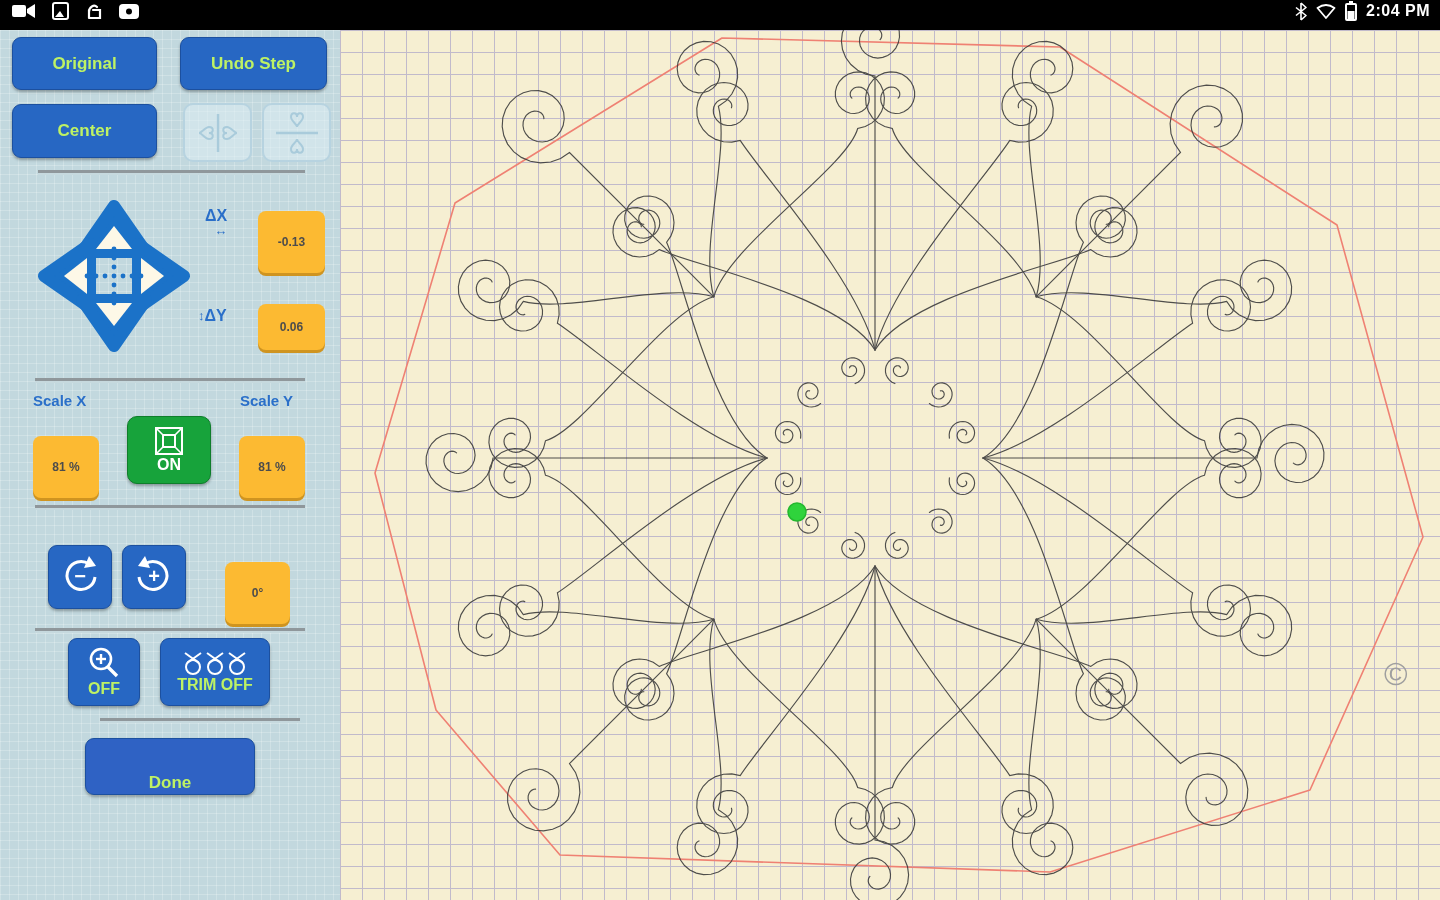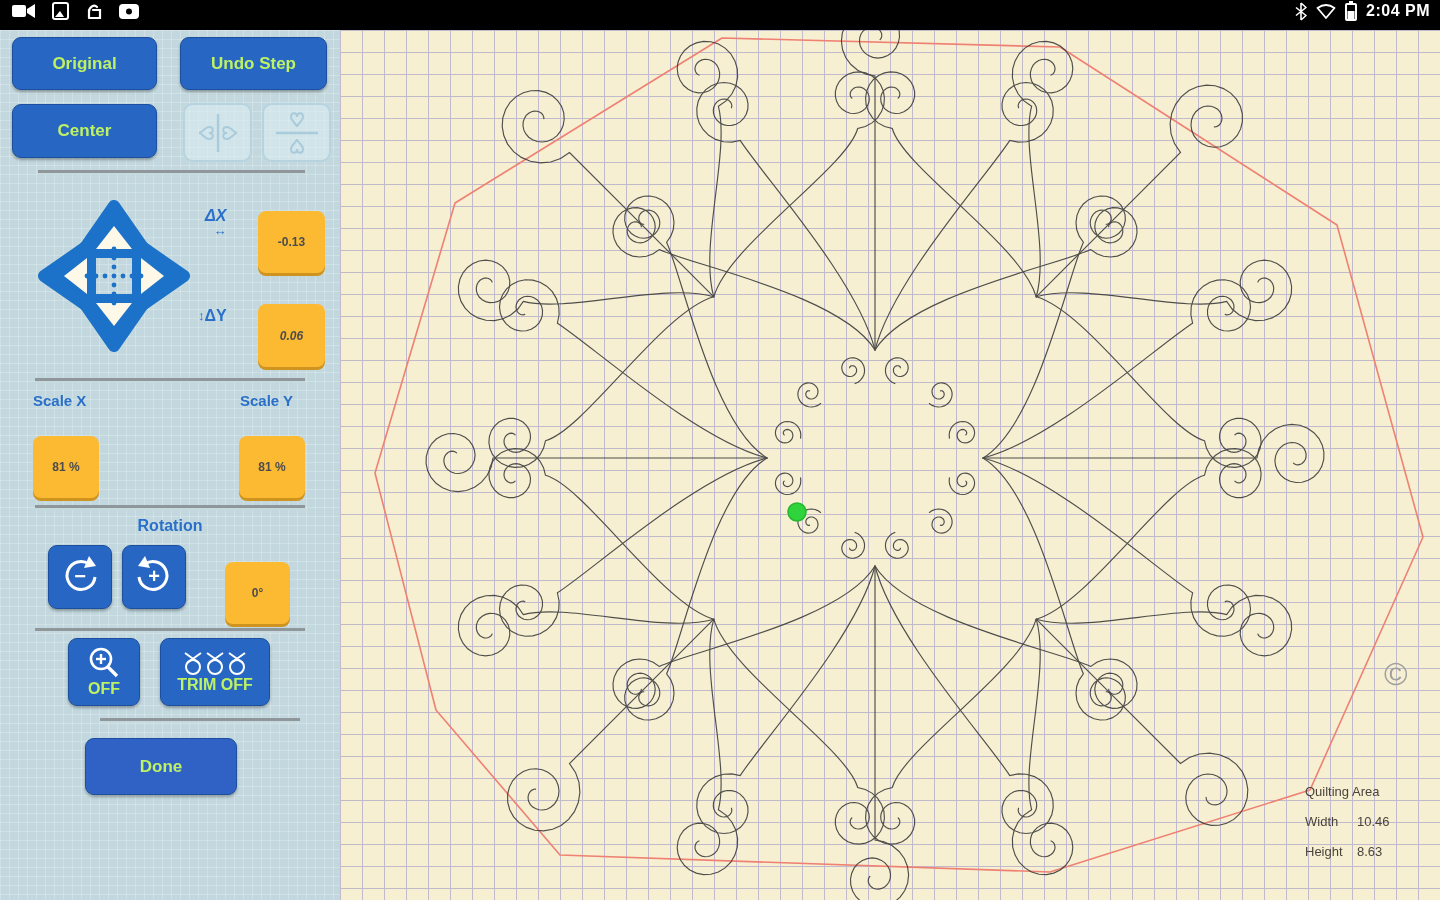--- a/index.html
+++ b/index.html
@@ -23,21 +23,21 @@
   .btn-disabled{background:rgba(222,238,244,.55);border:2px solid #b7d3e0;border-radius:10px;
     display:flex;align-items:center;justify-content:center;box-shadow:none;}
   .val-box{background:#fcba32;border:none;border-radius:8px;color:#4c4c4c;font-weight:bold;
     font-size:12px;display:flex;align-items:center;justify-content:center;
     box-shadow:0 3px 0 #cf9420;cursor:pointer;font-family:inherit;margin-top:16px;}
   .btn-green{background:#17a33b;border:1px solid #0e7e2b;border-radius:10px;color:#fff;
     font-weight:bold;display:flex;flex-direction:column;align-items:center;justify-content:center;
     box-shadow:0 2px 3px rgba(0,0,0,.3);cursor:pointer;font-family:inherit;}
   .divider{height:3px;background:#8f979b;border-bottom:2px solid #c6d9de;}
   .blue-label{color:#2a6fc9;font-weight:bold;font-size:16px;}
-  .delta-col{display:flex;flex-direction:column;align-items:flex-end;line-height:15px;font-style:italic;}
+  .delta-col{display:flex;flex-direction:column;align-items:flex-end;line-height:15px;}
   .delta-row{display:flex;flex-direction:row;align-items:center;line-height:15px;}
   .delta-arrow{font-size:13px;}
   .btn-iconcol{flex-direction:column;gap:3px;font-size:16px;}
   
   #canvas{position:absolute;left:340px;top:30px;width:1100px;height:870px;
     background-color:#f6efd2;
     background-image:linear-gradient(#c1bacb 1px,transparent 1px),
                      linear-gradient(90deg,#c1bacb 1px,transparent 1px);
     background-size:22px 22px;}
   #quilt-svg-holder{position:absolute;left:0;top:0;width:1100px;height:870px;}
@@ -153,33 +153,43 @@
   <div class="blue-label delta-col abs" style="left:205px;top:178px;">
     <span>ΔX</span>
     <span class="delta-arrow">↔</span>
   </div>
   <button class="val-box abs" style="left:258px;top:165px;width:67px;height:62px;">-0.13</button>
 
   <div class="blue-label delta-row abs" style="left:198px;top:278px;">
     <span class="delta-arrow">↕</span>
     <span>ΔY</span>
   </div>
-  <button class="val-box abs" style="left:258px;top:258px;width:67px;height:63px;font-style:italic;">0.06</button>
+  <button class="val-box abs" style="left:258px;top:258px;width:67px;height:46px;">0.06</button>
 
   <div class="divider abs" style="left:35px;top:348px;width:270px;"></div>
 
   <div class="blue-label abs" style="left:33px;top:362px;font-size:15px;">Scale X</div>
   <div class="blue-label abs" style="left:240px;top:362px;font-size:15px;">Scale Y</div>
 
   <button class="val-box abs" style="left:33px;top:390px;width:66px;height:62px;">81 %</button>
+  <button class="btn-green abs" style="left:127px;top:386px;width:84px;height:68px;">
+    <svg width="34" height="32">
+      <rect x="4" y="2" width="26" height="26" fill="none" stroke="#fff" stroke-width="2"></rect>
+      <rect x="11" y="9" width="12" height="12" fill="none" stroke="#fff" stroke-width="2"></rect>
+      <line x1="4" y1="2" x2="11" y2="9" stroke="#fff" stroke-width="1.6"></line>
+      <line x1="30" y1="2" x2="23" y2="9" stroke="#fff" stroke-width="1.6"></line>
+      <line x1="4" y1="28" x2="11" y2="21" stroke="#fff" stroke-width="1.6"></line>
+      <line x1="30" y1="28" x2="23" y2="21" stroke="#fff" stroke-width="1.6"></line>
+    </svg>
+    <span style="font-size:16px;margin-top:-2px;">ON</span>
+  </button>
   <button class="val-box abs" style="left:239px;top:390px;width:66px;height:62px;">81 %</button>
 
   <div class="divider abs" style="left:35px;top:475px;width:270px;"></div>
 
-  <div class="blue-label abs" style="left:0;top:487px;width:340px;text-align:center;">Rotation</div>
 
   <button class="btn-blue abs" style="left:48px;top:515px;width:64px;height:64px;">
     <svg width="44" height="44">
       <path d="M31,9 A14,14 0 1 0 37,22" fill="none" stroke="#fff" stroke-width="3"></path>
       <polygon points="31,1 38,11 26,13" fill="#fff"></polygon>
       <text x="22" y="28" text-anchor="middle" fill="#fff" font-size="20" font-weight="bold">−</text>
     </svg>
   </button>
   <button class="btn-blue abs" style="left:122px;top:515px;width:64px;height:64px;">
     <svg width="44" height="44">
@@ -213,21 +223,21 @@
           <line x1="46" y1="3" x2="32" y2="13"></line>
         <line x1="52" y1="3" x2="66" y2="13"></line>
           <line x1="68" y1="3" x2="54" y2="13"></line>
       </g>
     </svg>
     <span style="margin-top:-3px;">TRIM OFF</span>
   </button>
 
   <div class="divider abs" style="left:100px;top:688px;width:200px;"></div>
 
-  <button class="btn-blue abs" style="left:85px;top:708px;width:152px;height:57px;background:#2f62c4;">
+  <button class="btn-blue abs" style="left:85px;top:708px;width:170px;height:57px;background:#2f62c4;align-items:flex-end;">
     <span>Done</span>
   </button>
 </div>
 
 <div id="canvas">
   <div id="quilt-svg-holder"><svg width="1100" height="870" viewBox="0 0 1100 870">
         <polygon points="115,173 382,8 720,17 997,195 1083,507 970,760 710,842 220,825 96,680 35,443" fill="none" stroke="#ef8173" stroke-width="1.6" stroke-linejoin="round"></polygon>
         <g fill="none" stroke="#3d3d3d" stroke-width="1.15" stroke-linecap="round" opacity="0.9">
           <path d="M 643.0 428.0 C 697.3 395.0, 727.3 247.1, 743.4 212.2 L 739.2 206.2 L 736.7 199.5 L 736.0 192.5 L 736.9 185.6 L 739.5 179.4 L 743.4 174.0 L 748.4 169.9 L 754.1 167.2 L 760.2 166.0 L 766.3 166.3 L 772.0 168.1 L 776.9 171.1 L 780.9 175.2 L 783.6 180.0 L 785.1 185.1 L 785.3 190.4 L 784.1 195.4 L 781.9 199.8 L 778.7 203.5 L 774.8 206.1 L 770.5 207.7 L 766.1 208.2 L 761.9 207.6 L 758.0 205.9 L 754.8 203.5 L 752.4 200.5 L 750.8 197.0 L 750.2 193.5 L 750.5 190.0 L 751.6 186.9 L 753.4 184.2 L 755.7 182.1 L 758.3 180.8 L 761.0 180.2 L 763.7 180.3 L 766.1 181.0 L 768.2 182.3 L 769.7 183.9 L 770.8 185.8 L 771.2 187.7 L 771.2 189.6 L 770.6 191.3 L 769.8 192.6 L 768.7 193.6 L 767.4 194.2 L 766.2 194.3"></path>
           <path d="M 643.0 428.0 C 713.2 410.1, 816.7 316.4, 852.6 293.2 L 850.9 284.8 L 851.2 276.5 L 853.6 268.6 L 857.7 261.7 L 863.3 256.2 L 870.0 252.2 L 877.2 250.1 L 884.6 249.8 L 891.7 251.2 L 898.1 254.4 L 903.4 258.8 L 907.3 264.4 L 909.7 270.5 L 910.5 276.9 L 909.7 283.2 L 907.5 288.9 L 904.0 293.7 L 899.5 297.5 L 894.5 299.9 L 889.1 301.0 L 883.7 300.8 L 878.8 299.2 L 874.5 296.6 L 871.1 293.1 L 868.8 289.1 L 867.6 284.7 L 867.5 280.3 L 868.4 276.2 L 870.3 272.6 L 873.0 269.7 L 876.1 267.7 L 879.5 266.5 L 882.9 266.3 L 886.1 266.8 L 888.9 268.2 L 891.2 270.0 L 892.8 272.3 L 893.8 274.8 L 894.0 277.3 L 893.6 279.6 L 892.7 281.6 L 891.4 283.1 L 889.8 284.2 L 888.2 284.7 L 886.6 284.8 L 885.2 284.4"></path>
@@ -278,26 +288,13 @@
           <path d="M 460.6 408.1 L 460.8 404.8 L 460.4 401.7 L 459.2 398.8 L 457.5 396.2 L 455.3 394.1 L 452.8 392.6 L 450.0 391.7 L 447.2 391.5 L 444.5 391.8 L 441.9 392.7 L 439.7 394.2 L 437.9 396.0 L 436.5 398.1 L 435.7 400.5 L 435.4 402.8 L 435.7 405.2 L 436.4 407.3 L 437.6 409.2 L 439.1 410.8 L 440.8 411.9 L 442.7 412.6 L 444.7 412.9 L 446.6 412.7 L 448.3 412.2 L 449.9 411.2 L 451.1 410.0 L 452.1 408.7 L 452.6 407.1 L 452.9 405.6 L 452.7 404.1 L 452.3 402.8 L 451.6 401.6 L 450.6 400.6 L 449.6 400.0 L 448.5 399.6 L 447.3 399.4 L 446.3 399.6 L 445.3 399.9 L 444.5 400.5 L 443.9 401.1 L 443.5 401.9 L 443.3 402.6 L 443.3 403.4 L 443.5 404.0 L 443.8 404.5 L 444.2 404.9"></path>
           <path d="M 480.6 373.6 L 477.9 375.4 L 474.9 376.5 L 471.8 377.0 L 468.7 376.8 L 465.8 375.9 L 463.3 374.5 L 461.1 372.5 L 459.5 370.2 L 458.4 367.7 L 457.9 365.0 L 458.0 362.4 L 458.7 359.9 L 459.9 357.7 L 461.5 355.8 L 463.4 354.3 L 465.6 353.4 L 467.8 352.9 L 470.0 353.0 L 472.1 353.5 L 474.0 354.5 L 475.5 355.8 L 476.8 357.3 L 477.6 359.1 L 478.0 360.9 L 477.9 362.7 L 477.5 364.4 L 476.8 365.9 L 475.8 367.1 L 474.5 368.1 L 473.2 368.7 L 471.8 369.0 L 470.4 369.0 L 469.1 368.6 L 468.0 368.1 L 467.1 367.3 L 466.4 366.4 L 466.0 365.4 L 465.8 364.4 L 465.9 363.4 L 466.2 362.6 L 466.6 361.8 L 467.2 361.3 L 467.8 360.9 L 468.5 360.7 L 469.1 360.7 L 469.6 360.9"></path>
           <path d="M 515.1 353.6 L 518.0 352.2 L 520.5 350.2 L 522.4 347.7 L 523.8 345.0 L 524.5 342.1 L 524.5 339.1 L 523.9 336.3 L 522.7 333.7 L 521.1 331.5 L 519.0 329.8 L 516.6 328.5 L 514.1 327.9 L 511.6 327.8 L 509.2 328.2 L 507.0 329.2 L 505.1 330.6 L 503.6 332.3 L 502.5 334.2 L 501.9 336.3 L 501.8 338.4 L 502.2 340.4 L 502.9 342.2 L 504.0 343.8 L 505.4 345.0 L 507.0 345.9 L 508.6 346.4 L 510.3 346.5 L 511.9 346.2 L 513.3 345.7 L 514.5 344.8 L 515.5 343.7 L 516.2 342.5 L 516.5 341.3 L 516.6 340.0 L 516.4 338.8 L 515.9 337.8 L 515.3 336.9 L 514.5 336.3 L 513.6 335.9 L 512.7 335.7 L 511.9 335.7 L 511.1 335.9 L 510.5 336.3 L 510.0 336.7 L 509.7 337.3 L 509.6 337.8"></path>
           <path d="M 554.9 353.6 L 552.0 352.2 L 549.5 350.2 L 547.6 347.7 L 546.2 345.0 L 545.5 342.1 L 545.5 339.1 L 546.1 336.3 L 547.3 333.7 L 548.9 331.5 L 551.0 329.8 L 553.4 328.5 L 555.9 327.9 L 558.4 327.8 L 560.8 328.2 L 563.0 329.2 L 564.9 330.6 L 566.4 332.3 L 567.5 334.2 L 568.1 336.3 L 568.2 338.4 L 567.8 340.4 L 567.1 342.2 L 566.0 343.8 L 564.6 345.0 L 563.0 345.9 L 561.4 346.4 L 559.7 346.5 L 558.1 346.2 L 556.7 345.7 L 555.5 344.8 L 554.5 343.7 L 553.8 342.5 L 553.5 341.3 L 553.4 340.0 L 553.6 338.8 L 554.1 337.8 L 554.7 336.9 L 555.5 336.3 L 556.4 335.9 L 557.3 335.7 L 558.1 335.7 L 558.9 335.9 L 559.5 336.3 L 560.0 336.7 L 560.3 337.3 L 560.4 337.8"></path>
           <path d="M 589.4 373.6 L 592.1 375.4 L 595.1 376.5 L 598.2 377.0 L 601.3 376.8 L 604.2 375.9 L 606.7 374.5 L 608.9 372.5 L 610.5 370.2 L 611.6 367.7 L 612.1 365.0 L 612.0 362.4 L 611.3 359.9 L 610.1 357.7 L 608.5 355.8 L 606.6 354.3 L 604.4 353.4 L 602.2 352.9 L 600.0 353.0 L 597.9 353.5 L 596.0 354.5 L 594.5 355.8 L 593.2 357.3 L 592.4 359.1 L 592.0 360.9 L 592.1 362.7 L 592.5 364.4 L 593.2 365.9 L 594.2 367.1 L 595.5 368.1 L 596.8 368.7 L 598.2 369.0 L 599.6 369.0 L 600.9 368.6 L 602.0 368.1 L 602.9 367.3 L 603.6 366.4 L 604.0 365.4 L 604.2 364.4 L 604.1 363.4 L 603.8 362.6 L 603.4 361.8 L 602.8 361.3 L 602.2 360.9 L 601.5 360.7 L 600.9 360.7 L 600.4 360.9"></path>
           <path d="M 609.4 408.1 L 609.2 404.8 L 609.6 401.7 L 610.8 398.8 L 612.5 396.2 L 614.7 394.1 L 617.2 392.6 L 620.0 391.7 L 622.8 391.5 L 625.5 391.8 L 628.1 392.7 L 630.3 394.2 L 632.1 396.0 L 633.5 398.1 L 634.3 400.5 L 634.6 402.8 L 634.3 405.2 L 633.6 407.3 L 632.4 409.2 L 630.9 410.8 L 629.2 411.9 L 627.3 412.6 L 625.3 412.9 L 623.4 412.7 L 621.7 412.2 L 620.1 411.2 L 618.9 410.0 L 617.9 408.7 L 617.4 407.1 L 617.1 405.6 L 617.3 404.1 L 617.7 402.8 L 618.4 401.6 L 619.4 400.6 L 620.4 400.0 L 621.5 399.6 L 622.7 399.4 L 623.7 399.6 L 624.7 399.9 L 625.5 400.5 L 626.1 401.1 L 626.5 401.9 L 626.7 402.6 L 626.7 403.4 L 626.5 404.0 L 626.2 404.5 L 625.8 404.9"></path>
         </g>
         <circle cx="457" cy="482" r="9" fill="#2fd33c" stroke="#23b82e" stroke-width="1.5"></circle>
       </svg></div>
   <div id="copyright-mark">©</div>
-  <div id="quilt-info">
-    <div class="line">
-        <span>Quilting Area</span>
-      </div>
-    <div class="line">
-      <span class="lbl">Width</span>
-      <span>10.46</span>
-    </div>
-    <div class="line">
-      <span class="lbl">Height</span>
-      <span>8.63</span>
-    </div>
-  </div>
 </div>
 
 </body></html>

